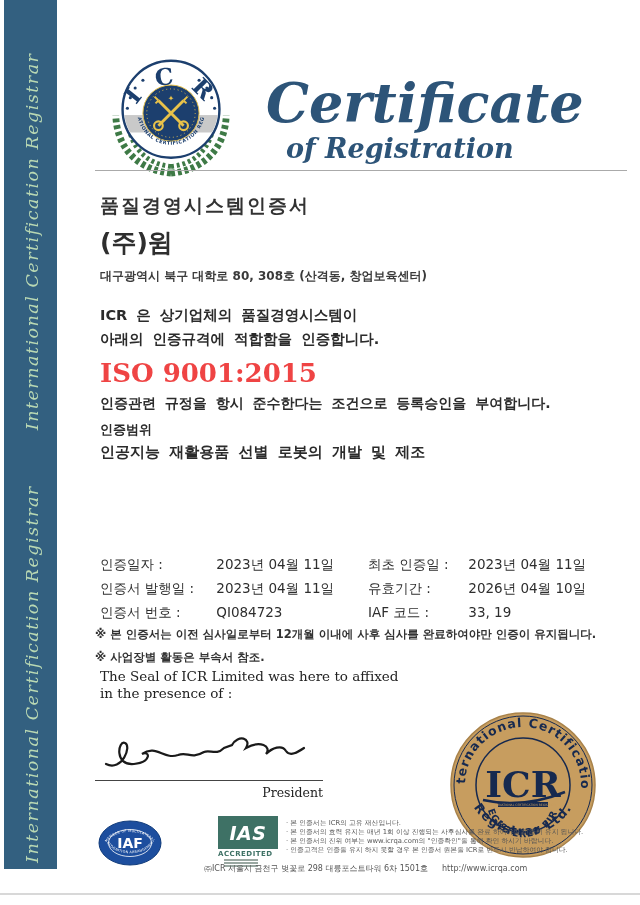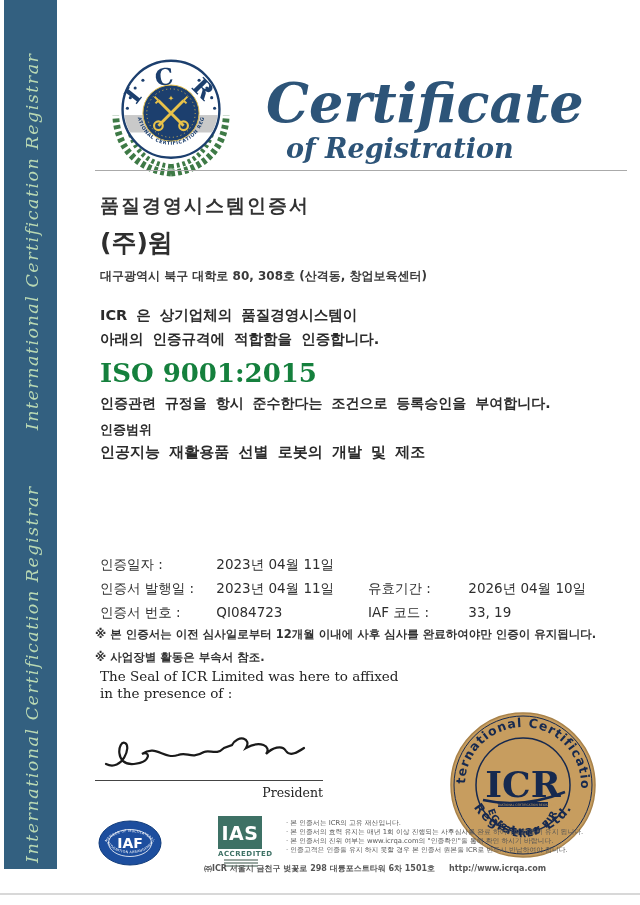--- a/index.html
+++ b/index.html
@@ -23,21 +23,21 @@
   .title-line1{font-size:54px;line-height:58px;margin-top:16px;}
   .title-line2{font-size:27px;line-height:30px;margin-left:20px;margin-top:2px;}
   .head-rule{position:absolute;left:95px;top:170px;width:532px;height:1px;background:#aaa;}
   
   .t{position:absolute;left:100px;white-space:pre;}
   .doc-type{top:193px;font-size:19px;font-weight:700;letter-spacing:2px;color:#333;}
   .company{top:226px;font-size:25px;font-weight:700;color:#2e2e2e;}
   .addr{top:268px;font-size:12px;font-weight:600;color:#3a3a3a;}
   .stmt1{top:306px;font-size:14.5px;font-weight:600;word-spacing:4px;}
   .stmt2{top:330px;font-size:14.5px;font-weight:600;word-spacing:4px;}
-  .standard{top:358px;font-size:26px;font-weight:700;font-family:"DejaVu Serif","Liberation Serif",serif;color:#15803d;}
+  .standard{top:358px;font-size:26px;font-weight:700;font-family:"DejaVu Serif","Liberation Serif",serif;color:#ef4444;}
   .cond{top:395px;font-size:14px;font-weight:600;word-spacing:4px;}
   .scope-label{top:421px;font-size:13px;font-weight:600;}
   .scope-text{top:443px;font-size:15px;font-weight:700;word-spacing:4px;}
   
   .detail-row{position:absolute;font-size:13.5px;font-weight:400;color:#2e2e2e;white-space:nowrap;}
   .detail-row .lbl{display:inline-block;}
   .dl .lbl{width:112px;}
   .dr .lbl{width:96px;}
   .note{position:absolute;left:95px;font-size:11.5px;font-weight:600;color:#333;white-space:nowrap;}
   
@@ -45,27 +45,27 @@
     font-size:13.5px;color:#222;line-height:17px;}
   .sig-svg{position:absolute;left:100px;top:728px;width:220px;height:52px;}
   .sig-line{position:absolute;left:95px;top:780px;width:228px;height:1px;background:#444;}
   .president{position:absolute;left:240px;top:785px;width:83px;text-align:right;
     font-family:"DejaVu Serif","Liberation Serif",serif;font-size:12.5px;color:#222;}
   
   .gold-seal{position:absolute;left:449px;top:711px;width:148px;height:148px;}
   
   .iaf-svg{position:absolute;left:97px;top:819px;width:66px;height:48px;}
   .ias-wrap{position:absolute;left:218px;top:816px;width:46px;text-align:center;}
-  .ias-box{width:44px;height:33px;background:#3e7165;color:#fff;display:flex;align-items:center;justify-content:center;
-    font-size:19px;font-weight:700;letter-spacing:0.5px;}
+  .ias-box{width:60px;height:33px;background:#3e7165;color:#fff;display:flex;align-items:center;justify-content:center;
+    font-size:19px;font-weight:700;letter-spacing:0.5px;font-style:italic;}
   .ias-acc{font-size:7px;font-weight:700;color:#3e7165;letter-spacing:0.5px;margin-top:1px;}
   .ias-bars div{height:2px;background:#9aa8a2;margin:1px 6px;}
   .fine-print{position:absolute;left:286px;top:819px;width:345px;font-size:6.8px;line-height:9px;color:#555;}
   .footer-addr{position:absolute;left:204px;top:863px;font-size:8px;color:#555;white-space:nowrap;}
-  .footer-addr span{margin-right:14px;font-weight:bold;}
+  .footer-addr span{margin-right:14px;}
   .page-bottom-edge{position:absolute;left:0;top:893px;width:640px;height:2px;background:#d8d8d8;}
 </style>
 </head>
 <body>
 
 <div id="page">
 
   <div class="side-band"></div>
   <div class="side-text-wrap">
     <span>International Certification Registrar</span>
@@ -144,20 +144,24 @@
     <span>2023년 04월 11일</span>
   </div>
   <div class="detail-row dl" style="left:100px;top:580px;">
     <span class="lbl">인증서 발행일 :</span>
     <span>2023년 04월 11일</span>
   </div>
   <div class="detail-row dl" style="left:100px;top:604px;">
     <span class="lbl">인증서 번호 :</span>
     <span>QI084723</span>
   </div>
+  <div class="detail-row dr" style="left:368px;top:556px;">
+    <span class="lbl">최초 인증일 :</span>
+    <span>2023년 04월 11일</span>
+  </div>
   <div class="detail-row dr" style="left:368px;top:580px;">
     <span class="lbl">유효기간 :</span>
     <span>2026년 04월 10일</span>
   </div>
   <div class="detail-row dr" style="left:368px;top:604px;">
     <span class="lbl">IAF 코드 :</span>
     <span>33, 19</span>
   </div>
 
   <div class="note" style="top:627px;">※ 본 인증서는 이전 심사일로부터 12개월 이내에 사후 심사를 완료하여야만 인증이 유지됩니다.</div>

